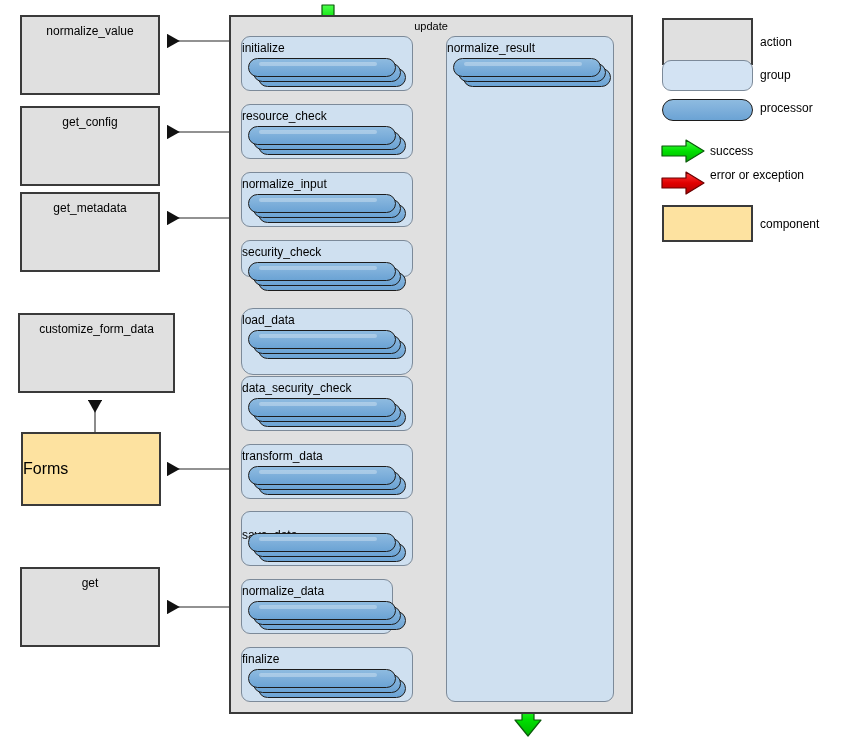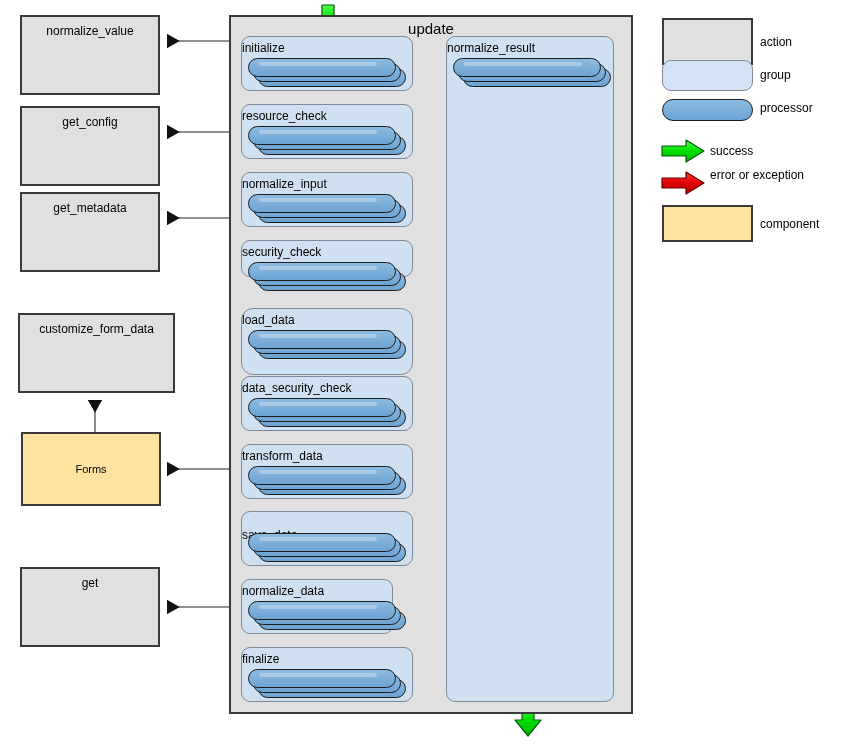--- a/index.html
+++ b/index.html
@@ -19,31 +19,31 @@
     border:2px solid #3a3a3a;
     text-align:center;
     font-size:12px;
     padding-top:7px;
     line-height:14px;
   }
   
   .component-box{
     background:#fde2a0;
     border:2px solid #3a3a3a;
-    display:flex;align-items:center;justify-content:center;
-    font-size:11px;
+    display:flex;align-items:center;
+    font-size:16px;
   }
   
   .outer-box{
     background:#e0e0e0;
     border:2px solid #3a3a3a;
   }
   .outer-title{
     position:absolute;
-    font-size:15px;
+    font-size:11px;
     text-align:center;
     color:#000;
   }
   
   .group-box{
     background:#cfe0f0;
     border:1.5px solid #7c8a99;
     border-radius:9px;
   }
   .group-label{

